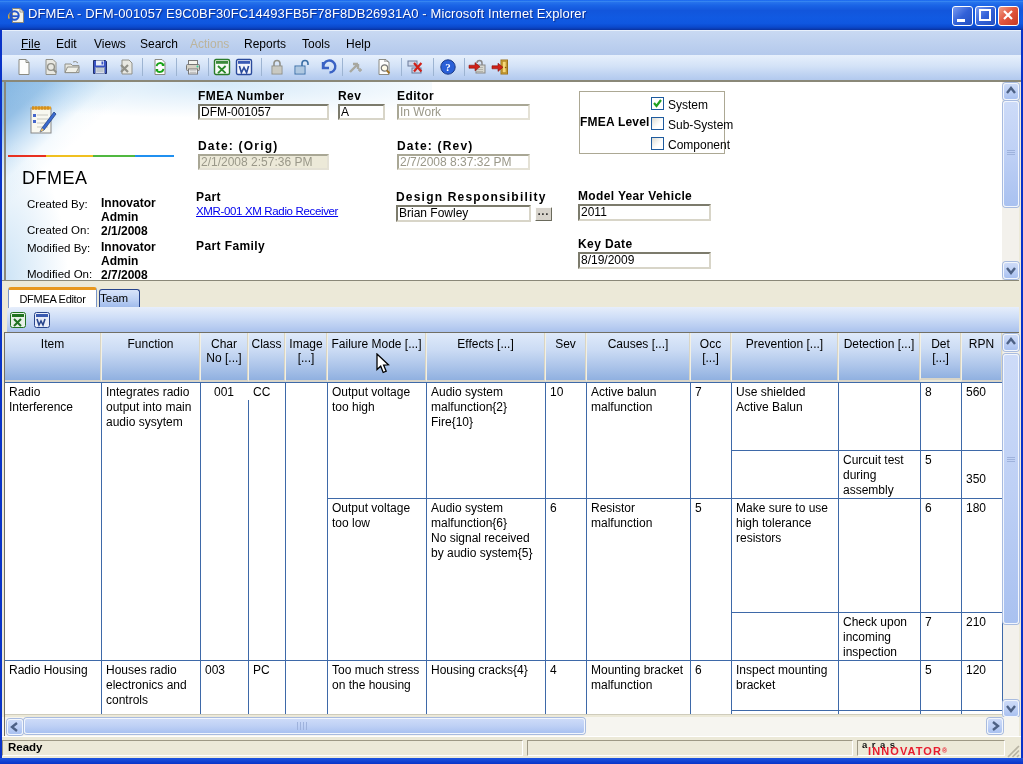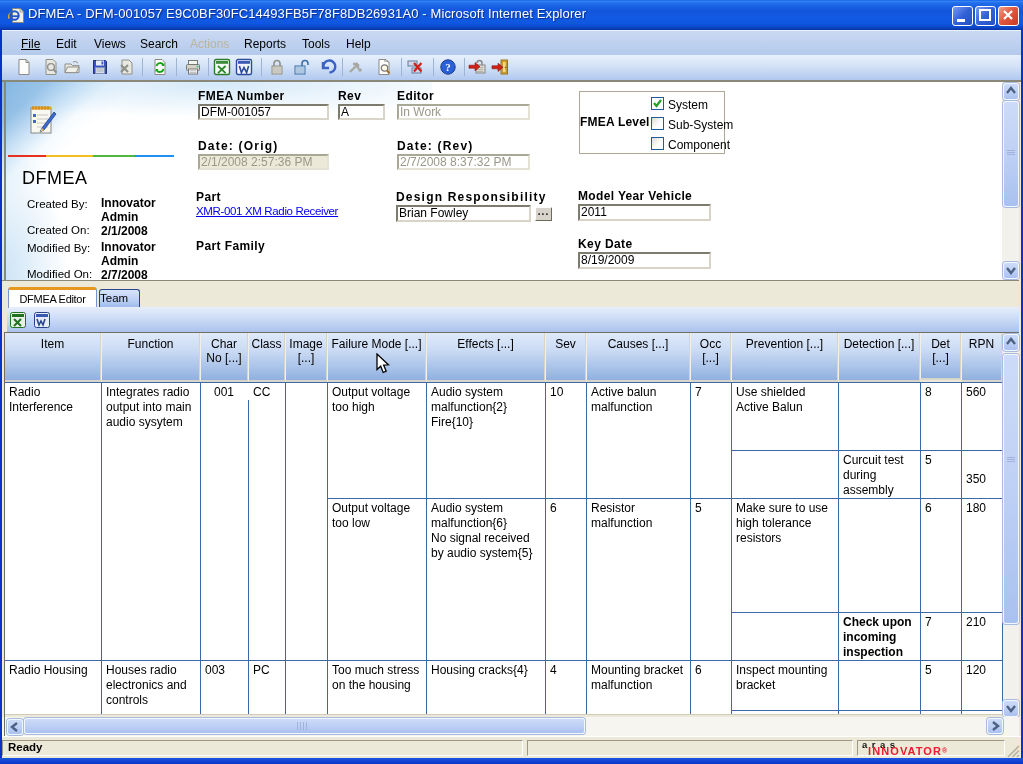--- a/index.html
+++ b/index.html
@@ -347,21 +347,21 @@
 <div class="bcell" style="left:921px;top:451px;width:40px;">5</div>
 <div class="bcell" style="left:962px;top:451px;width:40px;margin-top:19px;">350</div>
 <div class="bcell" style="left:328px;top:499px;width:98px;">Output voltage<br>too low</div>
 <div class="bcell" style="left:427px;top:499px;width:118px;">Audio system<br>malfunction{6}<br>No signal received<br>by audio system{5}</div>
 <div class="bcell" style="left:546px;top:499px;width:40px;">6</div>
 <div class="bcell" style="left:587px;top:499px;width:103px;">Resistor<br>malfunction</div>
 <div class="bcell" style="left:691px;top:499px;width:40px;">5</div>
 <div class="bcell" style="left:732px;top:499px;width:106px;">Make sure to use<br>high tolerance<br>resistors</div>
 <div class="bcell" style="left:921px;top:499px;width:40px;">6</div>
 <div class="bcell" style="left:962px;top:499px;width:40px;">180</div>
-<div class="bcell" style="left:839px;top:613px;width:81px;font-weight:bold;">Check upon<br>incoming<br>inspection</div>
+<div class="bcell" style="left:839px;top:613px;width:81px;">Check upon<br>incoming<br>inspection</div>
 <div class="bcell" style="left:921px;top:613px;width:40px;">7</div>
 <div class="bcell" style="left:962px;top:613px;width:40px;">210</div>
 <div class="bcell" style="left:5px;top:661px;width:96px;">Radio Housing</div>
 <div class="bcell" style="left:102px;top:661px;width:98px;">Houses radio<br>electronics and<br>controls</div>
 <div class="bcell" style="left:201px;top:661px;width:47px;">003</div>
 <div class="bcell" style="left:249px;top:661px;width:36px;">PC</div>
 <div class="bcell" style="left:328px;top:661px;width:98px;">Too much stress<br>on the housing</div>
 <div class="bcell" style="left:427px;top:661px;width:118px;">Housing cracks{4}</div>
 <div class="bcell" style="left:546px;top:661px;width:40px;">4</div>
 <div class="bcell" style="left:587px;top:661px;width:103px;">Mounting bracket<br>malfunction</div>

